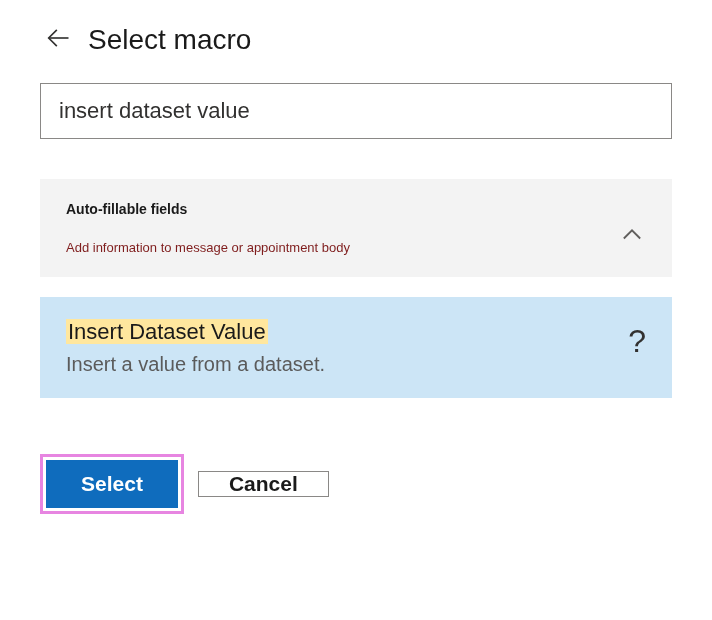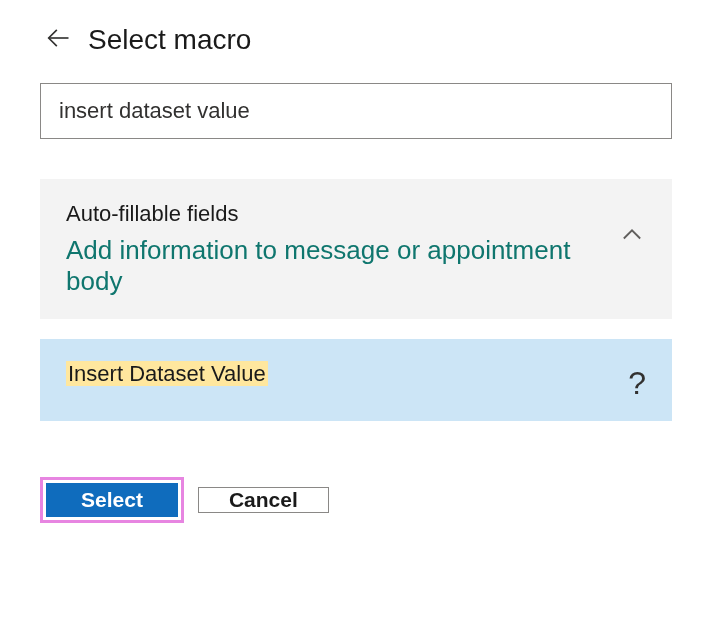--- a/index.html
+++ b/index.html
@@ -47,28 +47,28 @@
       margin-top: 40px;
       background: #f3f3f3;
       padding: 22px 26px;
       display: flex;
       align-items: flex-start;
       justify-content: space-between;
       cursor: pointer;
     }
     .cat-text { flex: 1; }
     .cat-title {
-      font-size: 22px;
-      font-weight: 400;
+      font-size: 14px;
+      font-weight: 700;
       color: #1a1a1a;
-      margin-bottom: 8px;
+      margin-bottom: 23px;
     }
     .cat-desc {
-      font-size: 26px;
-      color: #0f766e;
+      font-size: 13px;
+      color: #7f1d1d;
     }
     .chev {
       margin-left: 16px;
       margin-top: 20px;
       color: #605e5c;
       display: inline-flex;
     }
     .macro-item {
       margin-top: 20px;
       background: #cce5f6;
@@ -120,21 +120,21 @@
       padding: 0 30px;
       border: 1px solid #8a8886;
       background: #fff;
       color: #1a1a1a;
       cursor: pointer;
     }
     .btn-primary {
       background: #0f6cbd;
       border-color: #0f6cbd;
       color: #fff;
-      padding: 4px 34px;
+      padding: 11px 34px;
     }
     .spacer { flex: 1; }
     .link {
       color: #115ea3;
       font-size: 21px;
       background: none;
       border: none;
       cursor: pointer;
       font-family: inherit;
     }
@@ -166,20 +166,21 @@
     <span class="chev">
       <svg width="28" height="28" viewBox="0 0 24 24" fill="none" stroke="currentColor" stroke-width="1.6">
         <polyline points="5 15 12 8 19 15"></polyline>
       </svg>
     </span>
   </div>
 
   <div class="macro-item">
     <div class="macro-text">
       <span class="macro-title">Insert Dataset Value</span>
+      <div class="macro-desc">Insert a value from a dataset.</div>
     </div>
     <span class="help">?</span>
   </div>
 
   <div class="footer">
     <span class="select-wrap">
       <button class="btn btn-primary">Select</button>
     </span>
     <button class="btn">Cancel</button>
     <span class="spacer"></span>

